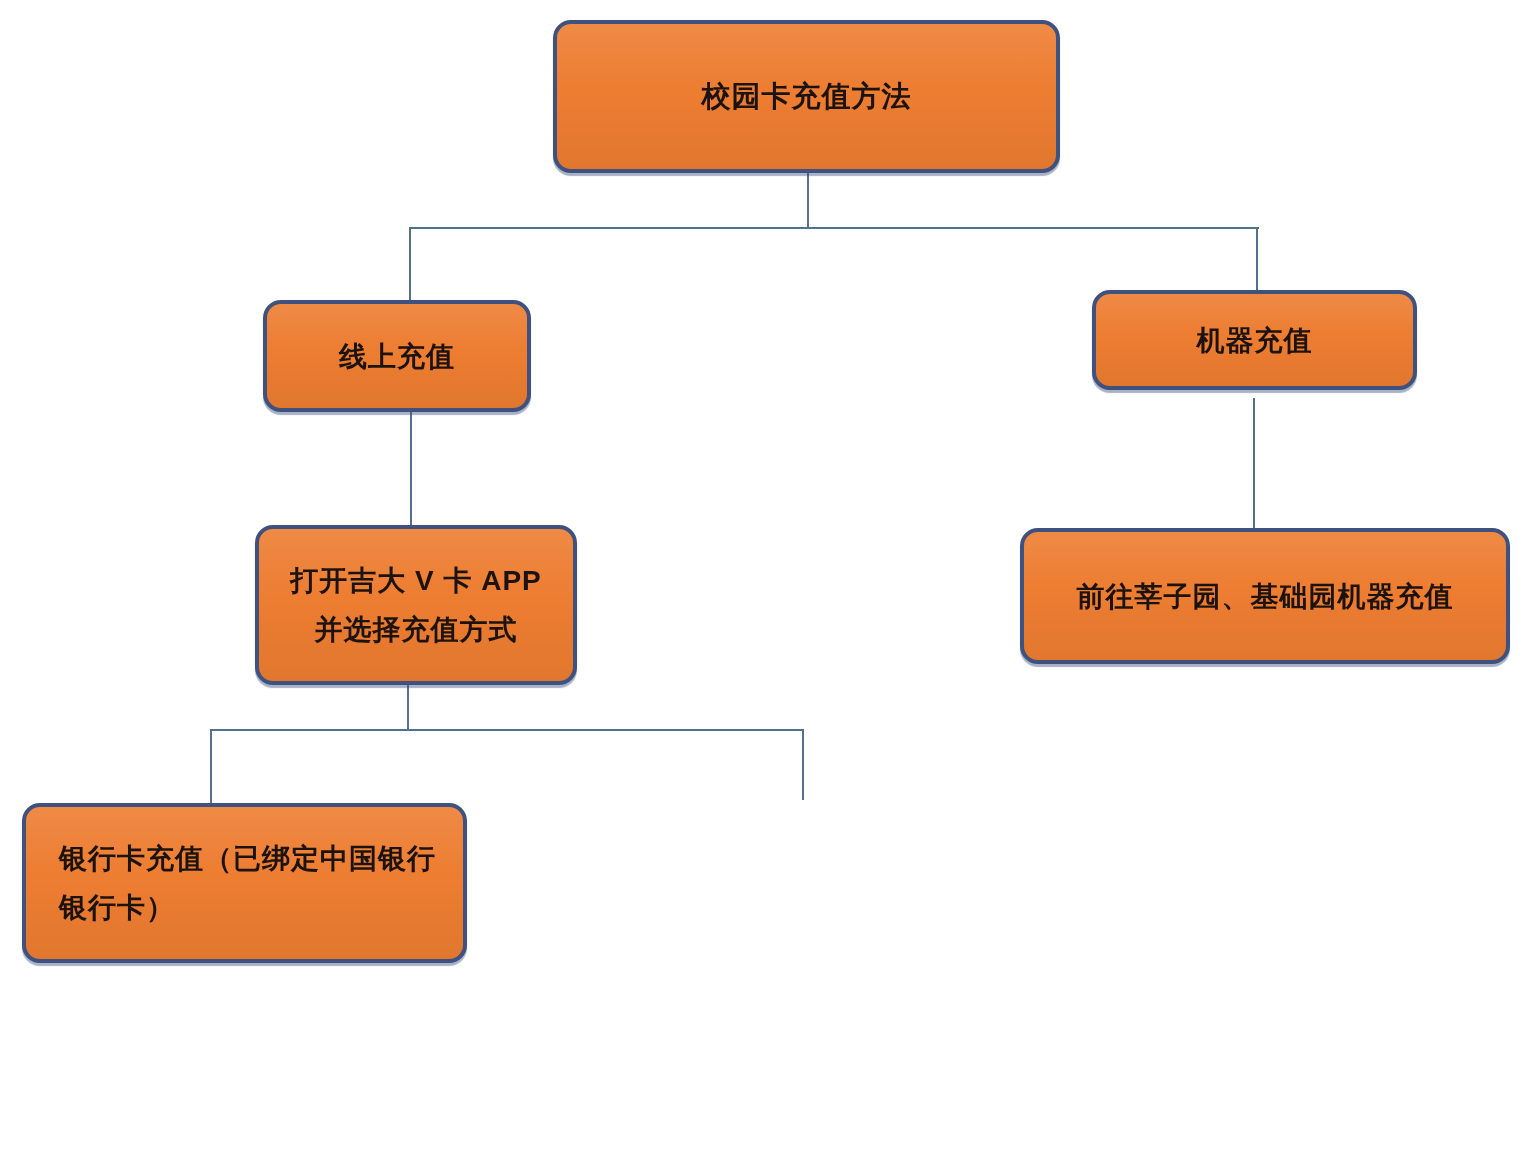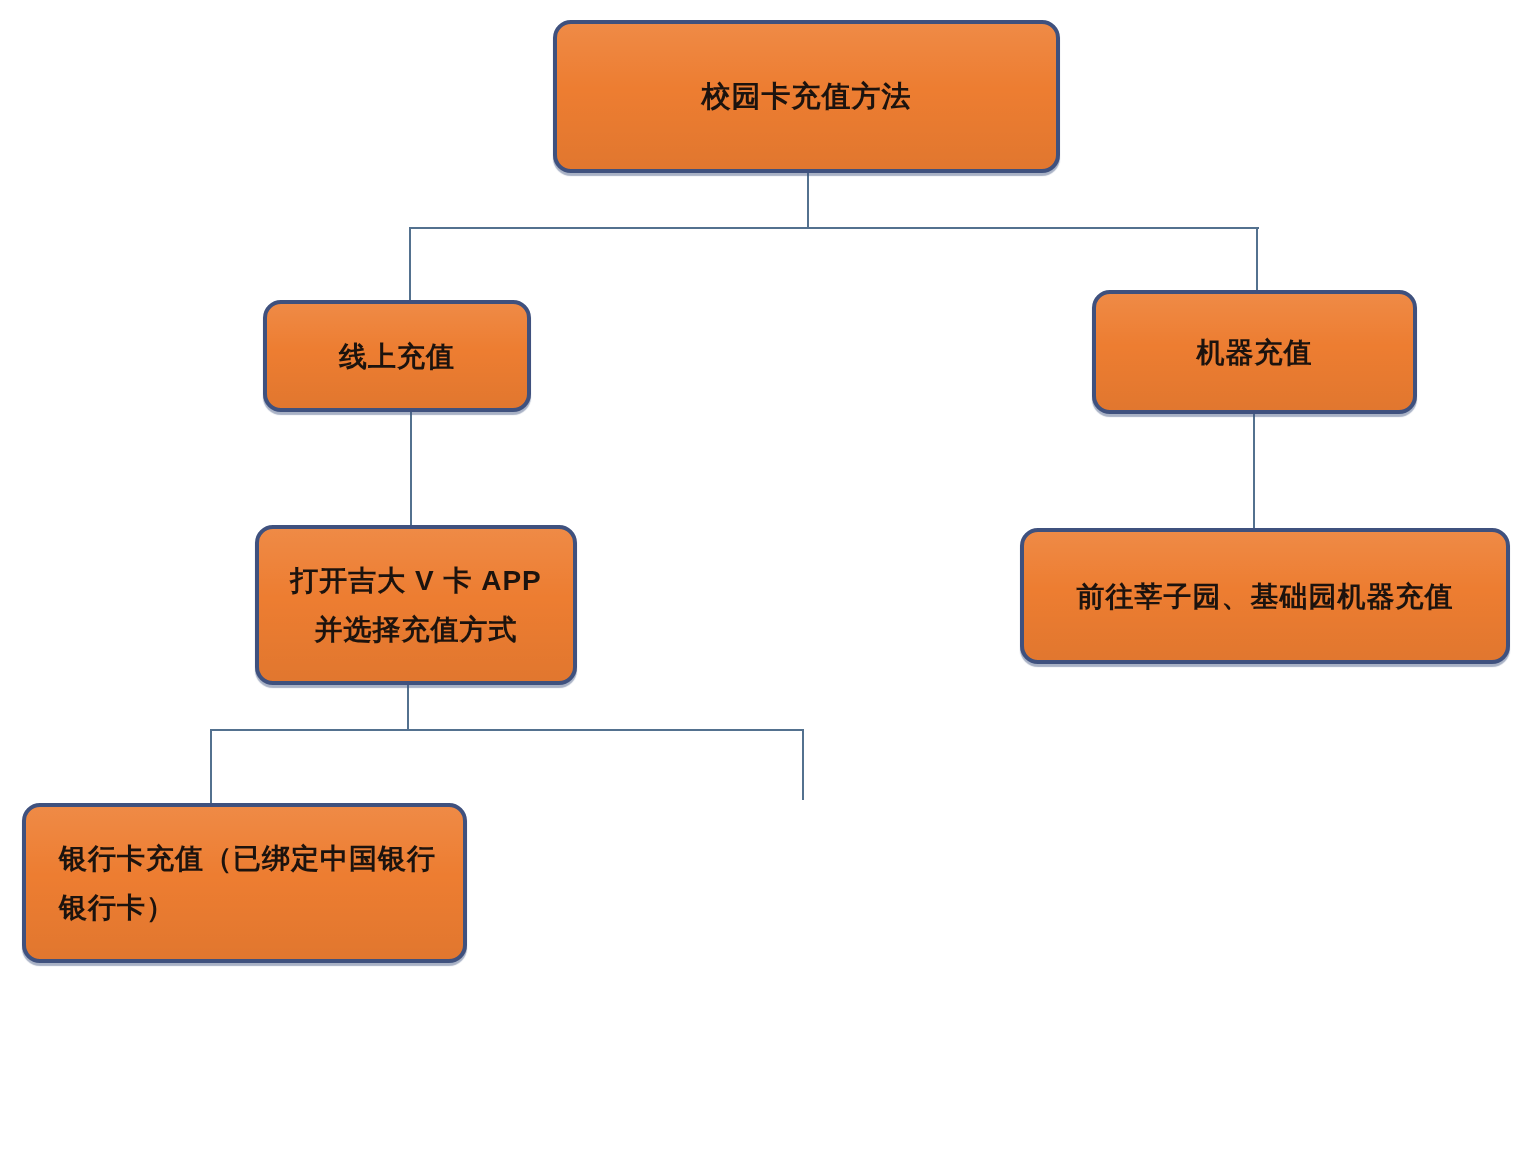--- a/index.html
+++ b/index.html
@@ -30,21 +30,21 @@
     font-weight:bold;
     font-size:28px;
     line-height:1.75;
     letter-spacing:1px;
     text-align:center;
     white-space:pre-line;
     z-index:2;
   }
   .n-root   {left:553px; top:20px;  width:507px; height:153px; font-size:29px;}
   .n-online {left:263px; top:300px; width:268px; height:112px;}
-  .n-machine{left:1092px;top:290px; width:325px; height:124px;}
+  .n-machine{left:1092px;top:290px; width:325px; height:100px;}
   .n-app    {left:255px; top:525px; width:322px; height:160px;}
   .n-go     {left:1020px;top:528px; width:490px; height:136px;}
   .n-bank   {left:22px;  top:803px; width:445px; height:160px; justify-content:flex-start; text-align:left; padding:0 24px 0 33px;}
   .n-wechat {left:597px; top:798px; width:386px; height:158px;}
 
   .connector{position:absolute;background:var(--connector);z-index:1;}
   .h{height:2px;}
   .v{width:2px;}
   .c1 {left:807px; top:173px; height:56px;}
   .c2 {left:409px; top:227px; width:850px;}

